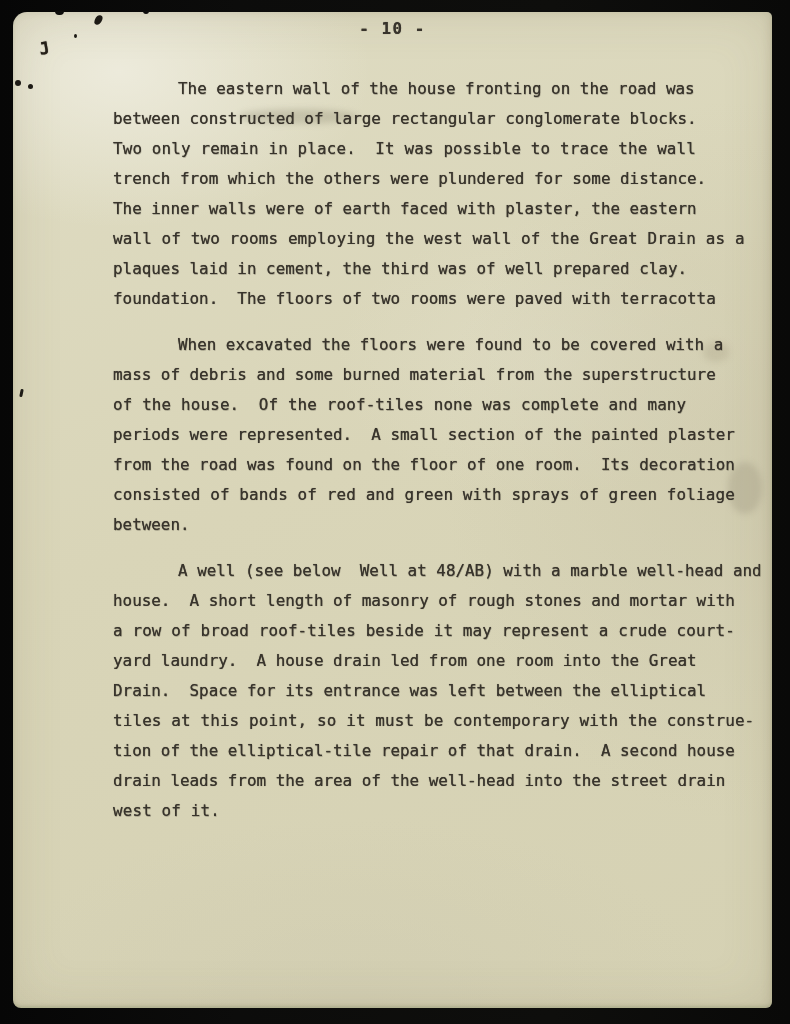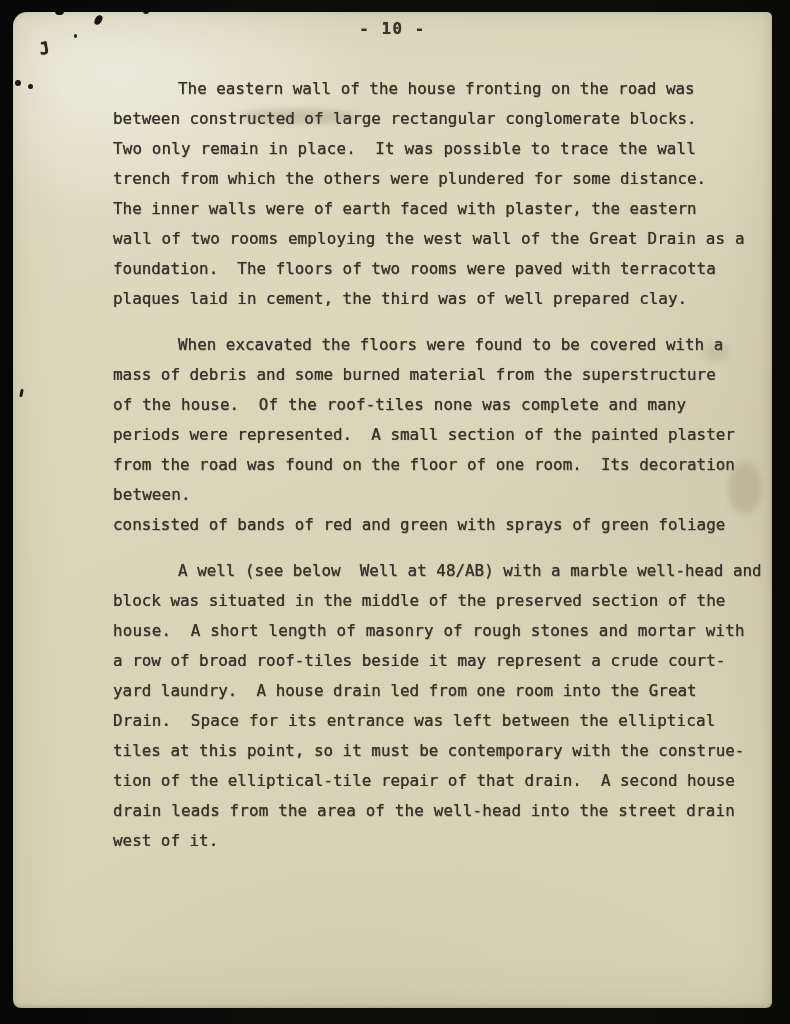--- a/index.html
+++ b/index.html
@@ -103,37 +103,36 @@
 
     <div class="textcol">
 
       <div class="para">
         <div class="line ind">The eastern wall of the house fronting on the road was</div>
         <div class="line">between constructed of large rectangular conglomerate blocks.</div>
         <div class="line">Two only remain in place.  It was possible to trace the wall</div>
         <div class="line">trench from which the others were plundered for some distance.</div>
         <div class="line">The inner walls were of earth faced with plaster, the eastern</div>
         <div class="line">wall of two rooms employing the west wall of the Great Drain as a</div>
+        <div class="line">plaques laid in cement, the third was of well prepared clay.</div>
         <div class="line">foundation.  The floors of two rooms were paved with terracotta</div>
-        <div class="line">plaques laid in cement, the third was of well prepared clay.</div>
       </div>
 
       <div class="para">
         <div class="line ind">When excavated the floors were found to be covered with a</div>
         <div class="line">mass of debris and some burned material from the superstructure</div>
         <div class="line">of the house.  Of the roof-tiles none was complete and many</div>
         <div class="line">periods were represented.  A small section of the painted plaster</div>
         <div class="line">from the road was found on the floor of one room.  Its decoration</div>
+        <div class="line">consisted of bands of red and green with sprays of green foliage</div>
         <div class="line">between.</div>
-        <div class="line">consisted of bands of red and green with sprays of green foliage</div>
       </div>
 
       <div class="para">
         <div class="line ind">A well (see below  Well at 48/AB) with a marble well-head and</div>
-        <div class="line">block was situated in the middle of the preserved section of the</div>
         <div class="line">house.  A short length of masonry of rough stones and mortar with</div>
         <div class="line">a row of broad roof-tiles beside it may represent a crude court-</div>
         <div class="line">yard laundry.  A house drain led from one room into the Great</div>
         <div class="line">Drain.  Space for its entrance was left between the elliptical</div>
         <div class="line">tiles at this point, so it must be contemporary with the construe-</div>
         <div class="line">tion of the elliptical-tile repair of that drain.  A second house</div>
         <div class="line">drain leads from the area of the well-head into the street drain</div>
         <div class="line">west of it.</div>
       </div>
 

